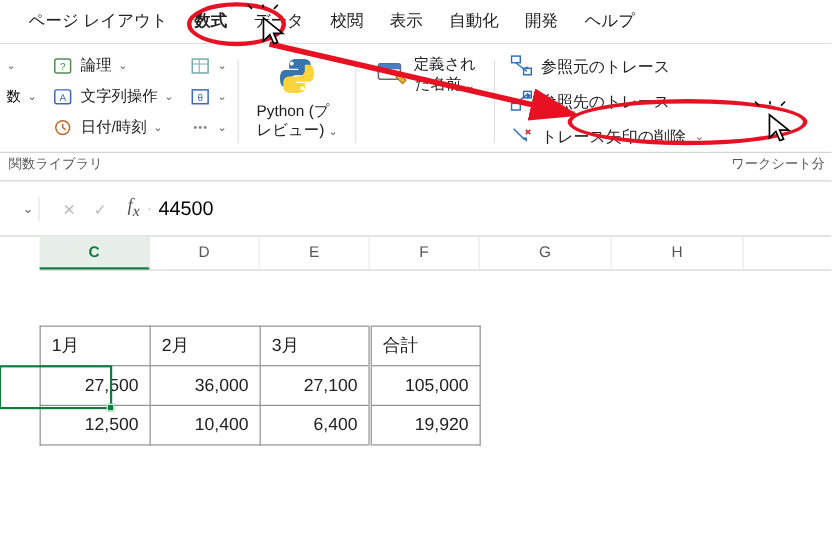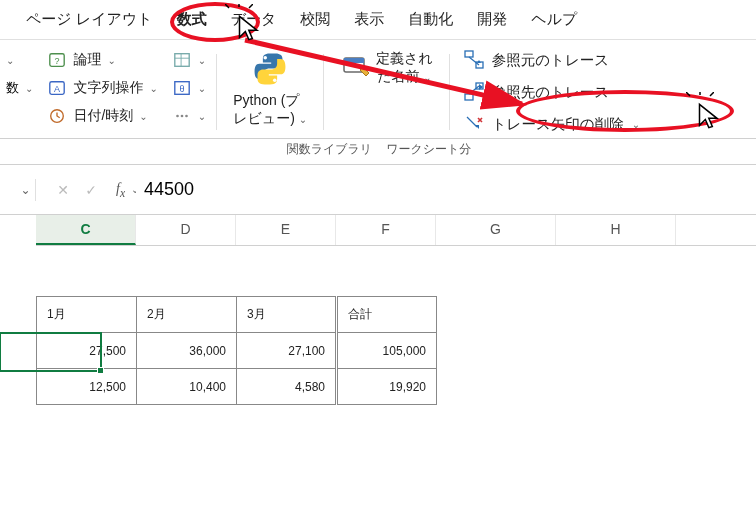--- a/index.html
+++ b/index.html
@@ -43,47 +43,47 @@
     align-items: center;
   }
   .func-lib .item { display: flex; align-items: center; gap: 6px; white-space: nowrap; }
   .icon-box {
     width: 20px; height: 20px; display: inline-flex; align-items: center; justify-content: center;
     font-size: 13px; border: 1px solid transparent; border-radius: 2px;
   }
   .chev { font-size: 10px; color: #666; }
   .truncated-label { font-size: 13px; color: #000; }
   .section-label { font-size: 12px; color: #555; padding: 2px 6px 6px 8px; }
-  .ribbon-labels { display: flex; justify-content: center; border-bottom: 1px solid #d0d0d0; }
+  .ribbon-labels { display: flex; justify-content: space-between; border-bottom: 1px solid #d0d0d0; }
   
   .python-group { display:flex; flex-direction:column; align-items:center; gap:4px; padding: 0 6px; font-size:14px; }
   .python-icon { width:38px; height:38px; }
   
   .names-group { display:flex; flex-direction:row; align-items:center; gap:4px; padding: 0 6px; }
   .names-icon { width: 32px; height: 32px; }
   
   .trace-group { display:flex; flex-direction:column; gap:12px; padding: 0 4px; }
   .trace-group .item { display:flex; align-items:center; gap:8px; font-size:14.5px; }
   .trace-group .small-icon { width:20px; height:20px; flex:none; }
   
   .formula-bar { display:flex; align-items:center; gap:6px; padding: 10px 6px 10px 16px; border-bottom: 1px solid #d0d0d0; }
   .name-box-drop { width: 20px; display:flex; justify-content:center; color:#666; font-size:12px; padding:4px 6px; border-right: 1px solid #e0e0e0; }
   .fb-btn { width:22px; text-align:center; color:#bbb; padding:2px 2px; }
   .fb-btn.dark { color:#666; }
-  .fx { font-style: italic; font-family: "Times New Roman", serif; font-size:14px; color:#555; padding:0 6px; }
+  .fx { font-style: italic; font-family: "Times New Roman", serif; font-size:17px; color:#555; padding:0 6px; }
   .formula-input { flex:1; font-size:18px; padding:4px 8px; border:none; outline:none; }
   
   .grid { position: relative; }
   .col-headers { display:flex; margin-left: 36px; border-bottom:1px solid #d0d0d0; }
   .ch { width: 100px; text-align:center; padding: 6px 0; font-size:14px; color:#555; border-right:1px solid #e8e8e8; }
   .ch.wide { width: 120px; }
   .ch.sel { background:#e8efe8; border-bottom: 2px solid #107c41; color:#107c41; font-weight:600; }
   .sheet-area { position:relative; padding-top: 50px; padding-left: 36px; }
   table.data { border-collapse: collapse; }
-  table.data th, table.data td { border: 1.5px solid #888; padding: 6px 10px; font-size: 12px; height: 36px; margin-left: 40px; }
+  table.data th, table.data td { border: 1.5px solid #888; padding: 6px 10px; font-size: 16px; height: 36px; margin-left: 40px; }
   table.data th { text-align:left; font-weight:400; background:#fff; width: 100px;}
   table.data td { text-align:right; width: 100px; font-variant-numeric: tabular-nums; }
   table.data .dbl-left { border-left: 3px double #888; }
   .sel-cell {
     position:absolute;
     border: 2px solid #107c41;
     pointer-events:none;
   }
   .sel-handle {
     position:absolute; width:7px; height:7px; background:#107c41; border:1px solid #fff;
@@ -290,21 +290,21 @@
       </tr>
       <tr>
         <td>27,500</td>
         <td>36,000</td>
         <td>27,100</td>
         <td class="dbl-left">105,000</td>
       </tr>
       <tr>
         <td>12,500</td>
         <td>10,400</td>
-        <td>4,580</td>
+        <td>6,400</td>
         <td class="dbl-left">19,920</td>
       </tr>
     </tbody>
       </table>
 
     <div class="sel-cell" style="left:-1px; top:86px; width:103px; height:40px;"></div>
     <div class="sel-handle" style="left:97px; top:121px;"></div>
   </div>
 </div>
 

